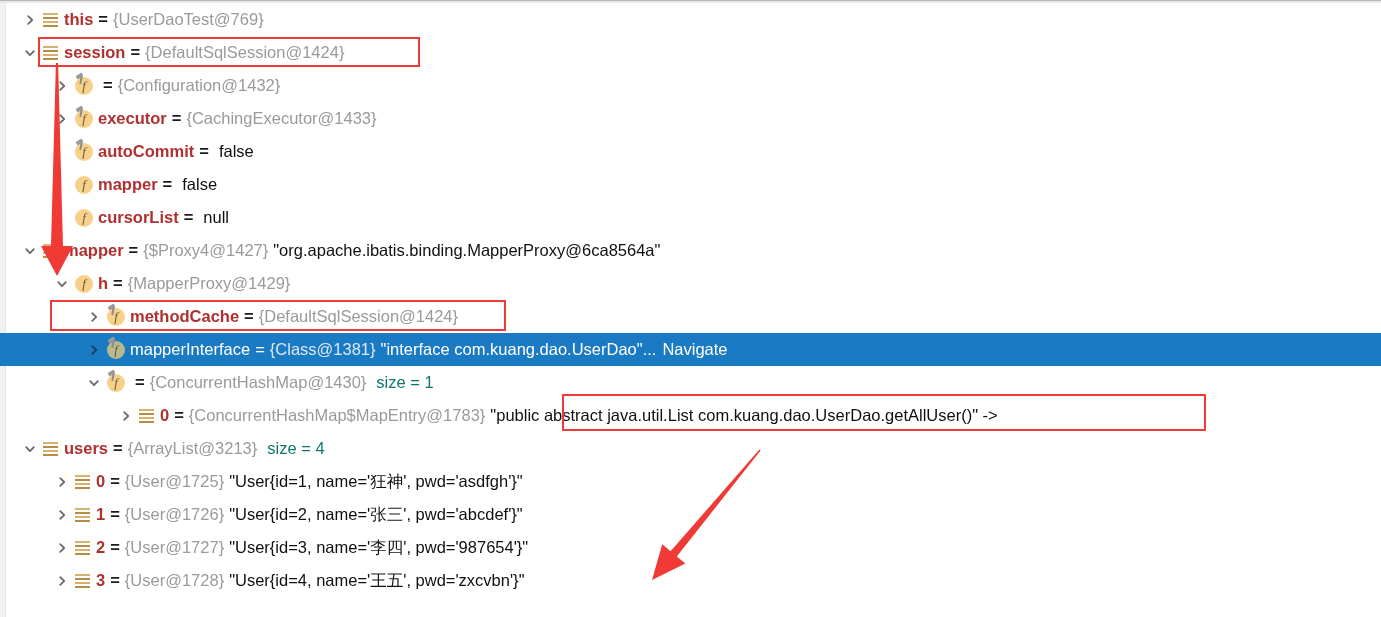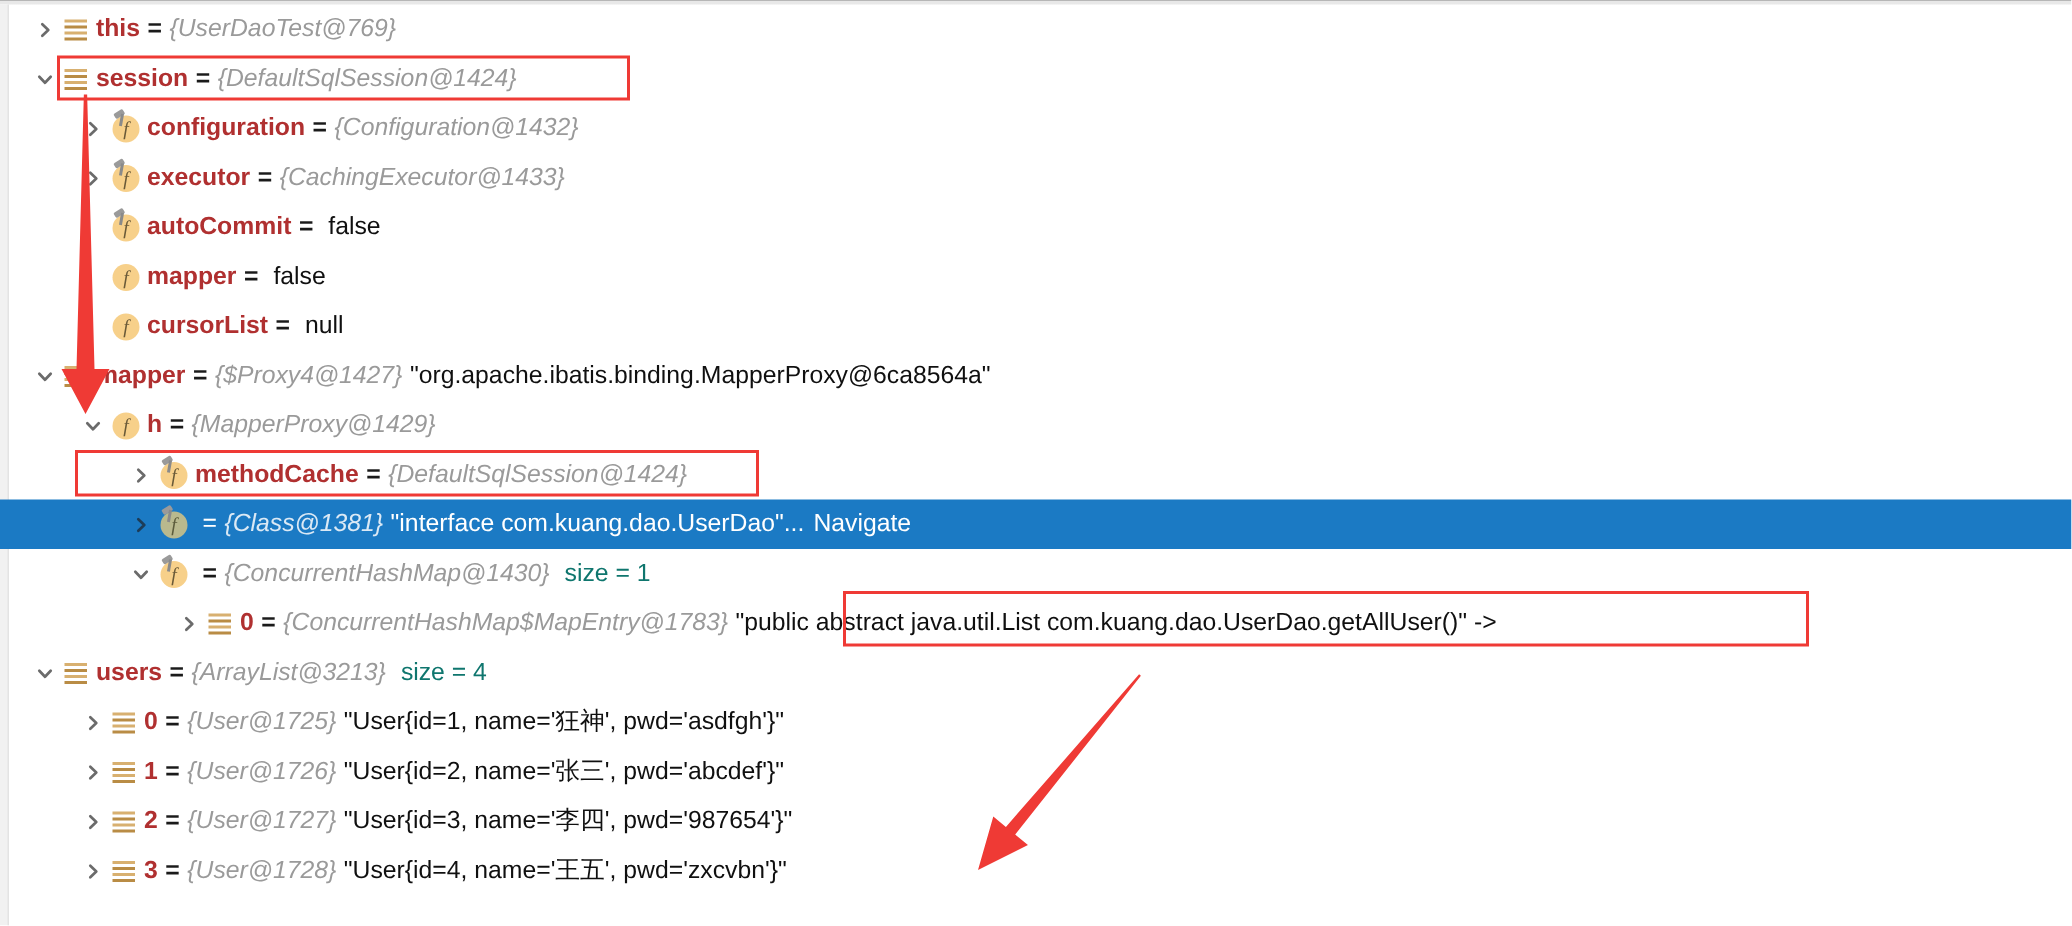--- a/index.html
+++ b/index.html
@@ -144,21 +144,21 @@
   }
   .icon-field .pin b.stem {
     left: 4px; top: 2px; width: 2px; height: 8px;
     transform: rotate(10deg);
     background: #8a8a8a;
   }
 
   
   .t-name     { color: #b03030; font-weight: bold; }
   .t-eq       { color: #1a1a1a; font-weight: bold; padding: 0 5px; }
-  .t-type     { color: #9a9a9a; font-weight: normal; font-style: italic; }
+  .t-type     { color: #9a9a9a; font-weight: normal; }
   .t-value    { color: #101010; font-weight: normal; }
   .t-size     { color: #0f766e; font-weight: normal; padding-left: 10px;}
   .t-nav      { color: #ffffff; font-weight: normal; padding-left: 6px;}
   .row.selected .t-name  { color: #ffffff; font-weight: normal;}
   .row.selected .t-eq    { color: #ffffff; font-weight: normal;}
   .row.selected .t-type  { color: #dbe9f5; }
   .row.selected .t-value { color: #ffffff; font-weight: normal;}
   .sp { display:inline-block; width:5px; }
 
   
@@ -228,21 +228,20 @@
             </svg>
           </span>
           <span class="icon-field">
             <span class="disc"></span>
             <span class="glyph">f</span>
             <span class="pin">
               <b class="head"></b>
               <b class="stem"></b>
             </span>
           </span>
-          <span class="t-name">configuration</span>
           <span class="t-eq">=</span>
           <span class="t-type">{Configuration@1432}</span>
         </div>
       </div>
       <div class="row">
         <div class="row-inner" style="left: 54px;">
           <span class="twisty">
             <svg width="12" height="12" viewBox="0 0 12 12">
               <path fill="none" stroke="currentColor" stroke-width="1.8" stroke-linecap="round" stroke-linejoin="round" d="M4.2 2.2 L8.2 6 L4.2 9.8"></path>
             </svg>
@@ -367,20 +366,21 @@
             </svg>
           </span>
           <span class="icon-field dim">
             <span class="disc"></span>
             <span class="glyph">f</span>
             <span class="pin">
               <b class="head"></b>
               <b class="stem"></b>
             </span>
           </span>
+          <span class="t-name">mapperInterface</span>
           <span class="t-eq">=</span>
           <span class="t-type">{Class@1381}</span>
           <span class="sp"></span>
           <span class="t-value">"interface com.kuang.dao.UserDao"...</span>
           <span class="t-nav">Navigate</span>
         </div>
       </div>
       <div class="row">
         <div class="row-inner" style="left: 86px;">
           <span class="twisty">

